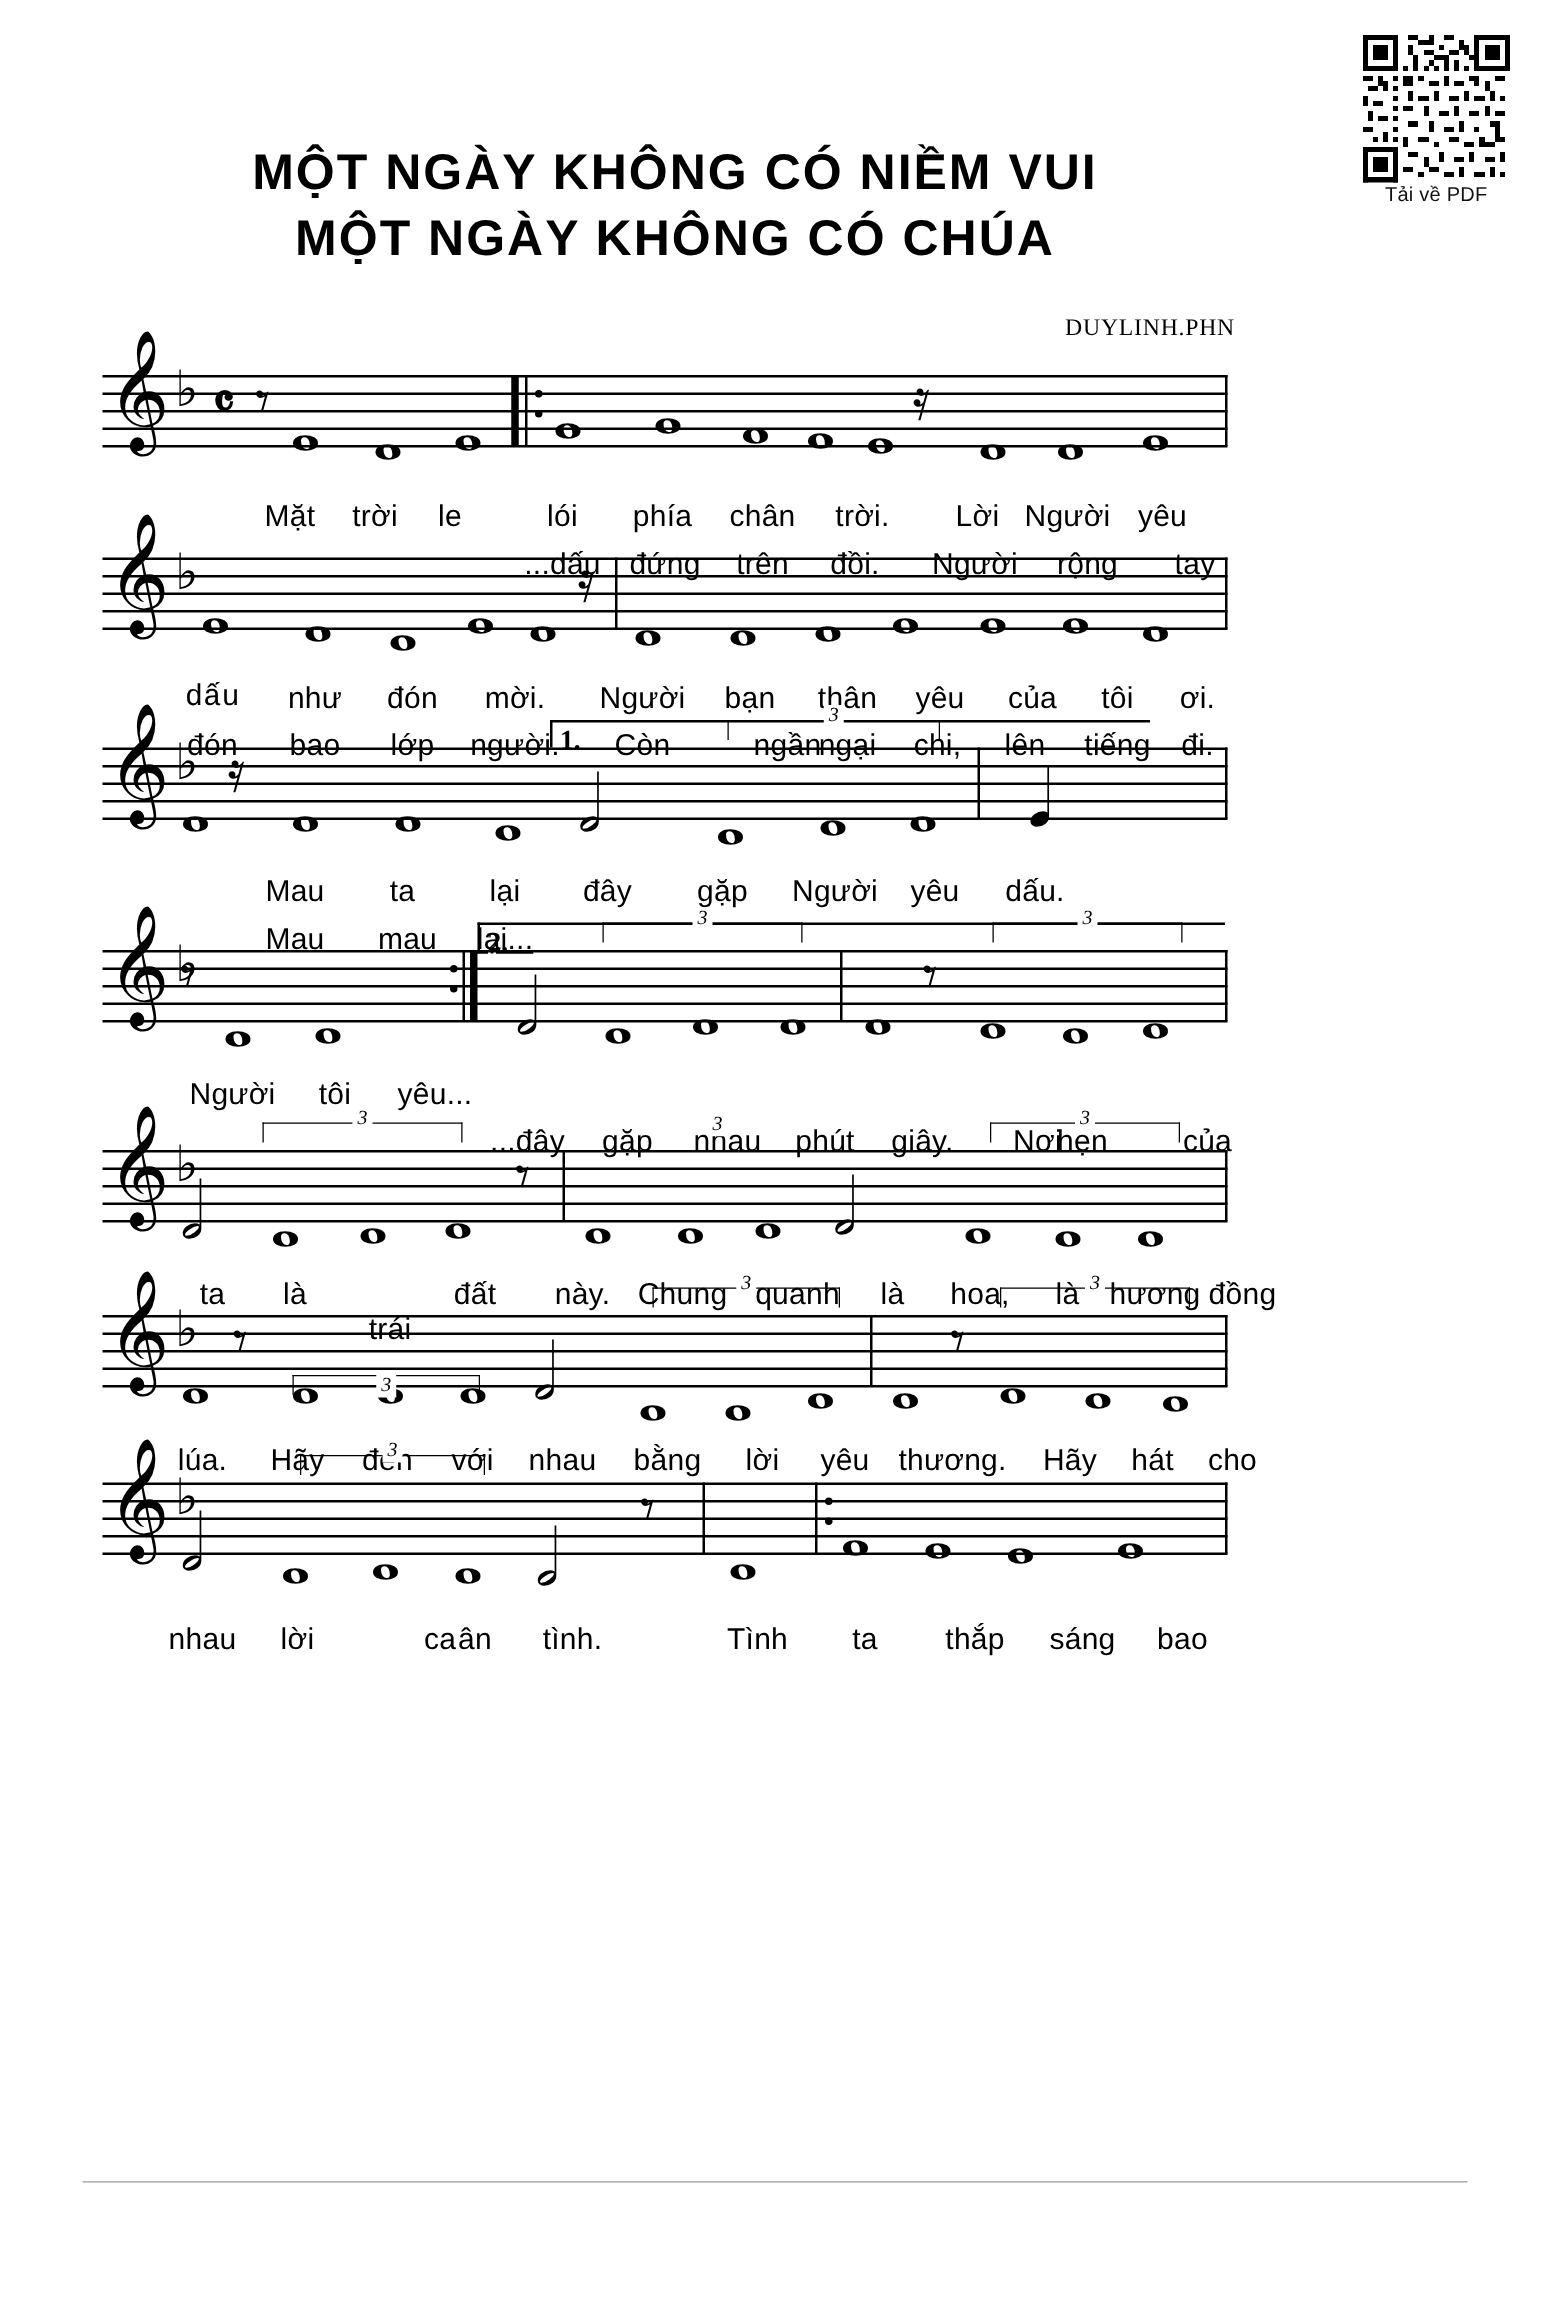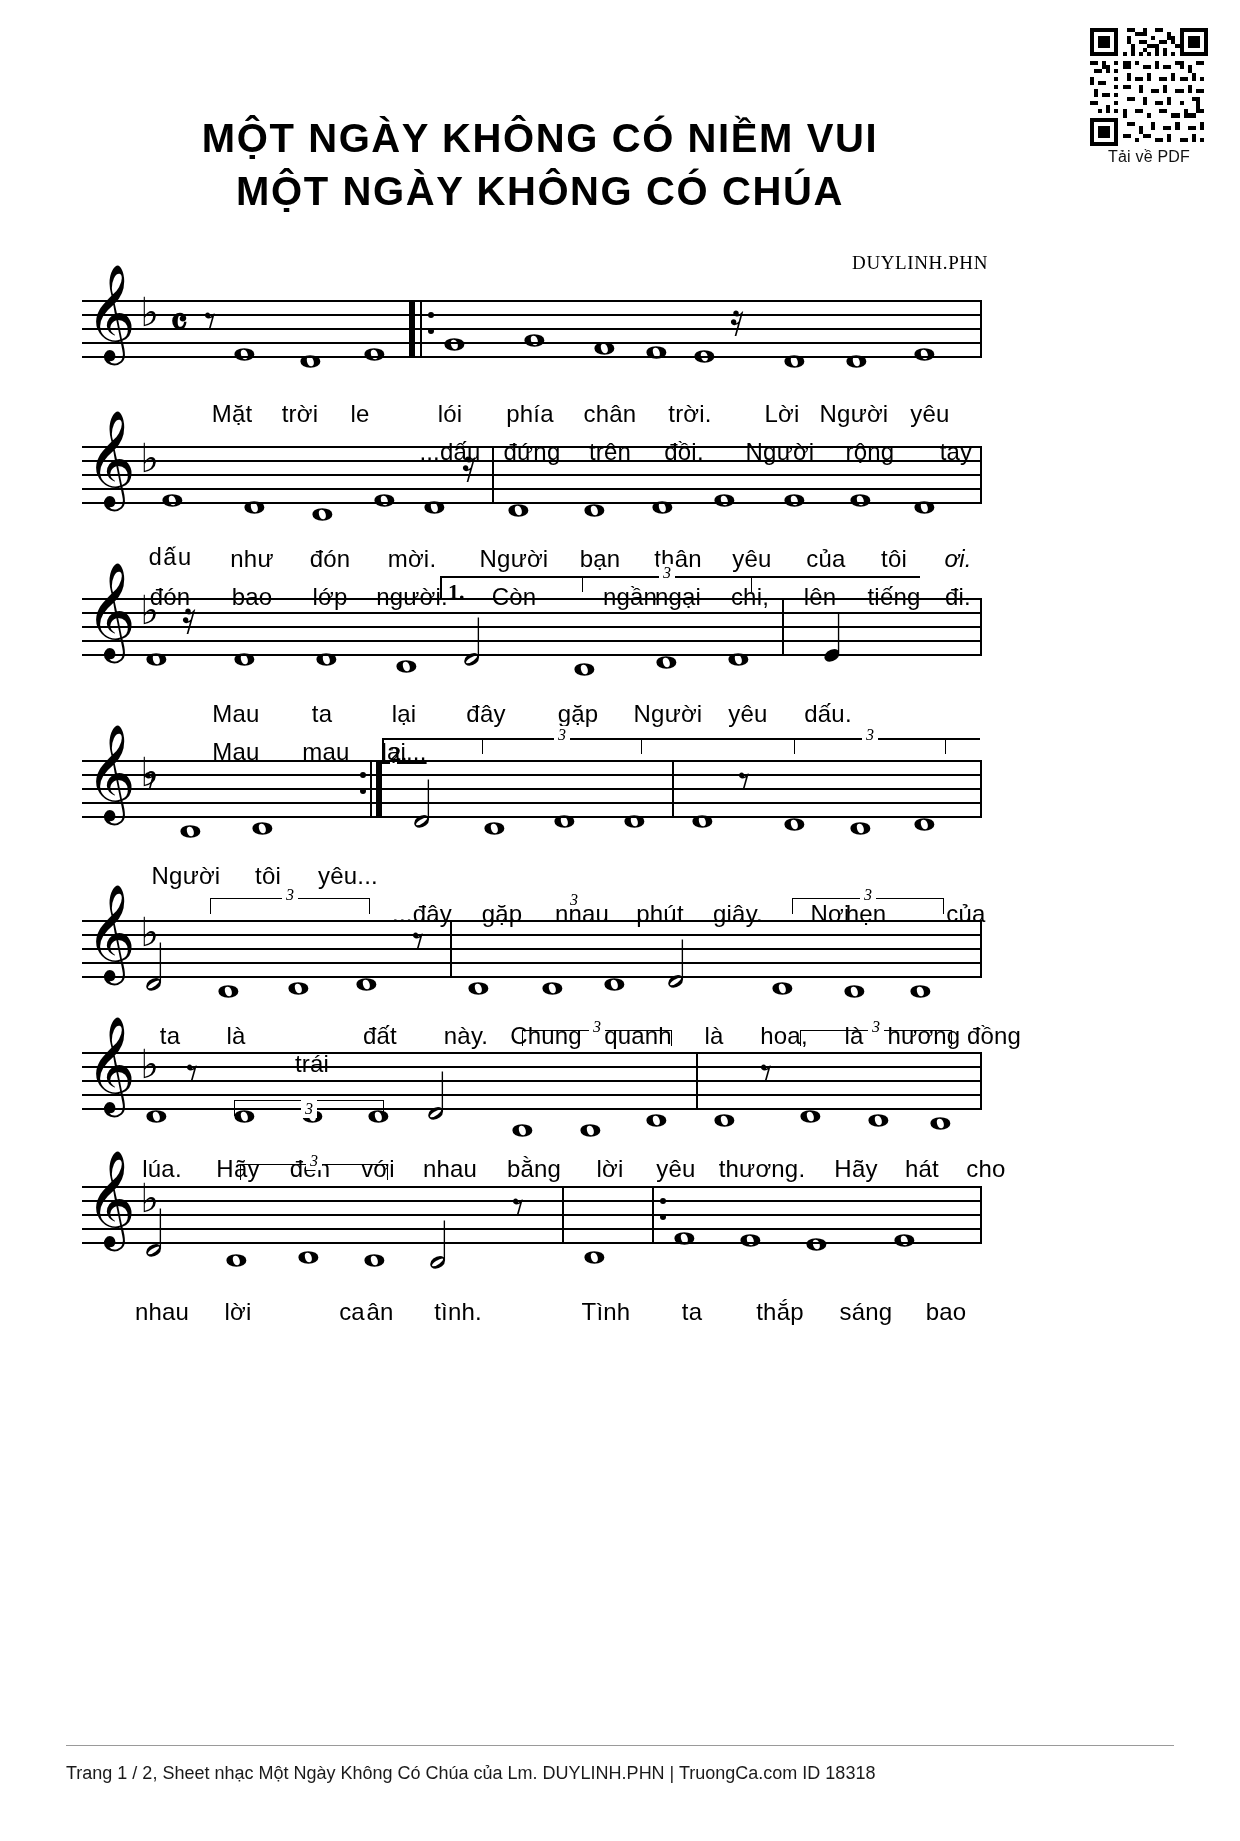--- a/index.html
+++ b/index.html
@@ -448,21 +448,21 @@
     <span class="syl" style="left:88px;font-family:Liberation Mono, monospace;">dấu</span>
     <span class="syl" style="left:170px;">như</span>
     <span class="syl" style="left:248px;">đón</span>
     <span class="syl" style="left:330px;">mời.</span>
     <span class="syl" style="left:432px;">Người</span>
     <span class="syl" style="left:518px;">bạn</span>
     <span class="syl" style="left:596px;">thân</span>
     <span class="syl" style="left:670px;">yêu</span>
     <span class="syl" style="left:744px;">của</span>
     <span class="syl" style="left:812px;">tôi</span>
-    <span class="syl" style="left:876px;font-style:italic;">ơi.</span>
+    <span class="syl" style="left:876px;">ơi.</span>
   </div>
   <div class="lyric-row" style="top:583px;">
     <span class="syl" style="left:88px;">đón</span>
     <span class="syl" style="left:170px;">bao</span>
     <span class="syl" style="left:248px;">lớp</span>
     <span class="syl" style="left:330px;">người.</span>
     <span class="syl" style="left:432px;">Còn</span>
     <span class="syl" style="left:548px;text-align:right;">ngần</span>
     <span class="syl" style="left:596px;">ngại</span>
     <span class="syl" style="left:668px;">chi,</span>
@@ -711,15 +711,14 @@
     <span class="syl" style="left:298px;">ân</span>
     <span class="syl" style="left:376px;">tình.</span>
     <span class="syl" style="left:524px;">Tình</span>
     <span class="syl" style="left:610px;">ta</span>
     <span class="syl" style="left:698px;">thắp</span>
     <span class="syl" style="left:784px;">sáng</span>
     <span class="syl" style="left:864px;">bao</span>
   </div>
 
   <div class="footer-rule"></div>
-  <div class="footer">Trang 1 / 2, Sheet nhạc Một Ngày Không Có Chúa của Lm. DUYLINH.PHN  |  TruongCa.com ID 18318</div>
 
 </div>
 
 </body></html>

